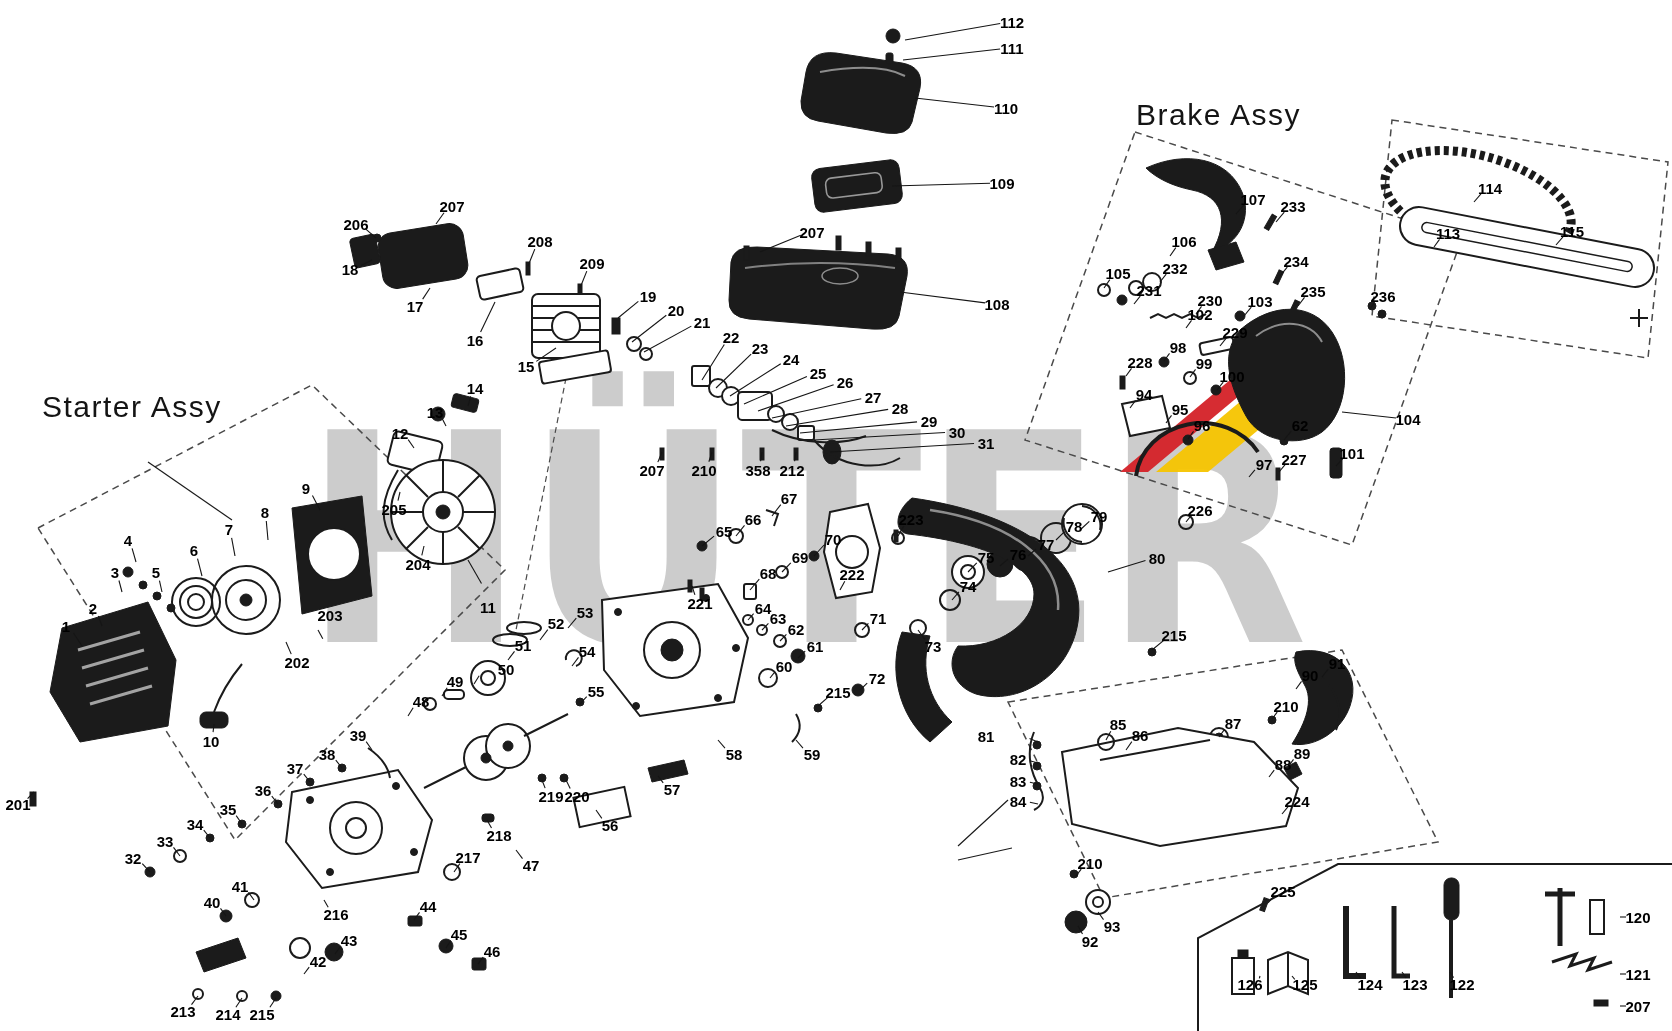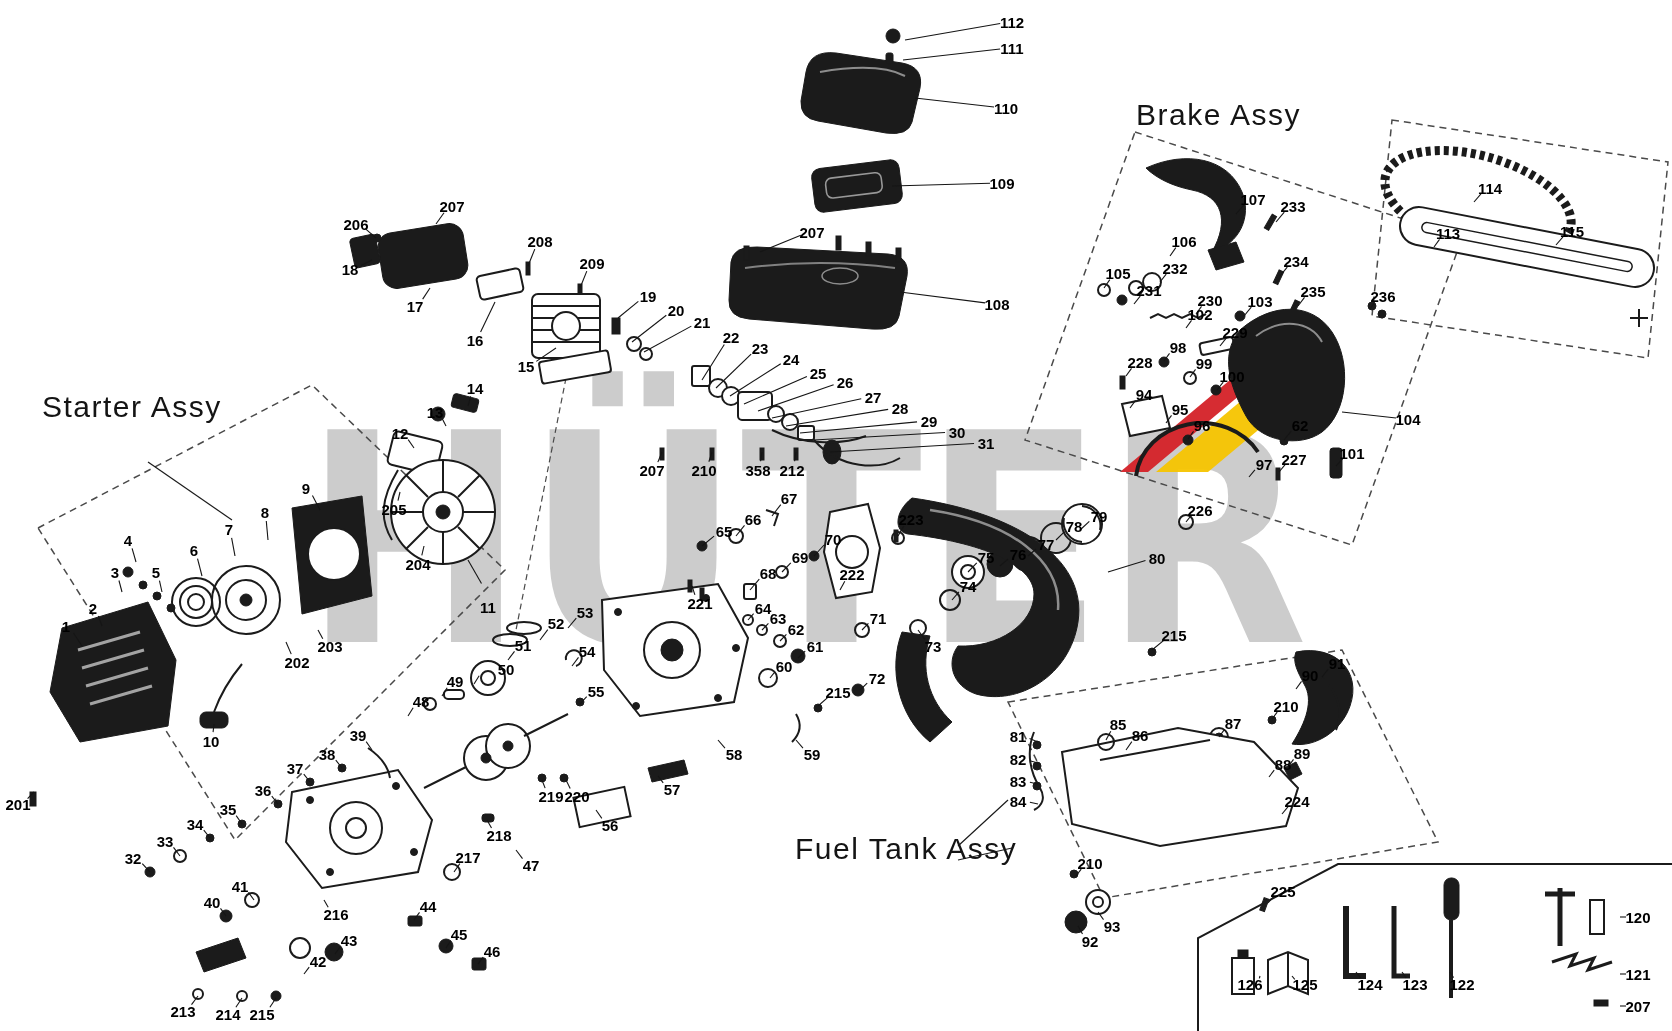--- a/index.html
+++ b/index.html
@@ -541,21 +541,21 @@
       <span class="callout" style="left: 265px; top: 512px;">8</span>
       <span class="callout" style="left: 229px; top: 529px;">7</span>
       <span class="callout" style="left: 194px; top: 550px;">6</span>
       <span class="callout" style="left: 128px; top: 540px;">4</span>
       <span class="callout" style="left: 156px; top: 572px;">5</span>
       <span class="callout" style="left: 115px; top: 572px;">3</span>
       <span class="callout" style="left: 93px; top: 608px;">2</span>
       <span class="callout" style="left: 66px; top: 626px;">1</span>
       <span class="callout" style="left: 211px; top: 741px;">10</span>
       <span class="callout" style="left: 297px; top: 662px;">202</span>
-      <span class="callout" style="left: 330px; top: 646px;">203</span>
+      <span class="callout" style="left: 330px; top: 615px;">203</span>
       <span class="callout" style="left: 18px; top: 804px;">201</span>
       <span class="callout" style="left: 724px; top: 531px;">65</span>
       <span class="callout" style="left: 753px; top: 519px;">66</span>
       <span class="callout" style="left: 789px; top: 498px;">67</span>
       <span class="callout" style="left: 768px; top: 573px;">68</span>
       <span class="callout" style="left: 800px; top: 557px;">69</span>
       <span class="callout" style="left: 833px; top: 539px;">70</span>
       <span class="callout" style="left: 700px; top: 603px;">221</span>
       <span class="callout" style="left: 763px; top: 608px;">64</span>
       <span class="callout" style="left: 778px; top: 618px;">63</span>
@@ -641,21 +641,21 @@
       <span class="callout" style="left: 1448px; top: 233px;">113</span>
       <span class="callout" style="left: 1572px; top: 231px;">115</span>
       <span class="callout" style="left: 1383px; top: 296px;">236</span>
       <span class="callout" style="left: 1310px; top: 675px;">90</span>
       <span class="callout" style="left: 1337px; top: 663px;">91</span>
       <span class="callout" style="left: 1286px; top: 706px;">210</span>
       <span class="callout" style="left: 1233px; top: 723px;">87</span>
       <span class="callout" style="left: 1283px; top: 764px;">88</span>
       <span class="callout" style="left: 1302px; top: 753px;">89</span>
       <span class="callout" style="left: 1297px; top: 801px;">224</span>
-      <span class="callout" style="left: 1018px; top: 736px;">81</span>
+      <span class="callout" style="left: 986px; top: 736px;">81</span>
       <span class="callout" style="left: 1018px; top: 759px;">82</span>
       <span class="callout" style="left: 1018px; top: 781px;">83</span>
       <span class="callout" style="left: 1018px; top: 801px;">84</span>
       <span class="callout" style="left: 1118px; top: 724px;">85</span>
       <span class="callout" style="left: 1140px; top: 735px;">86</span>
       <span class="callout" style="left: 1090px; top: 863px;">210</span>
       <span class="callout" style="left: 1112px; top: 926px;">93</span>
       <span class="callout" style="left: 1090px; top: 941px;">92</span>
       <span class="callout" style="left: 1283px; top: 891px;">225</span>
       <span class="callout" style="left: 1250px; top: 984px;">126</span>
@@ -663,15 +663,14 @@
       <span class="callout" style="left: 1370px; top: 984px;">124</span>
       <span class="callout" style="left: 1415px; top: 984px;">123</span>
       <span class="callout" style="left: 1462px; top: 984px;">122</span>
       <span class="callout" style="left: 1638px; top: 917px;">120</span>
       <span class="callout" style="left: 1638px; top: 974px;">121</span>
       <span class="callout" style="left: 1638px; top: 1006px;">207</span>
     </div>
 
 <div class="asm-label" style="left:42px; top:390px;">Starter Assy</div>
 <div class="asm-label" style="left:1136px; top:98px;">Brake Assy</div>
-<div class="asm-label" style="left:795px; top:832px;">Fuel Tank Assy</div>
 
 </div>
 
 </body></html>

